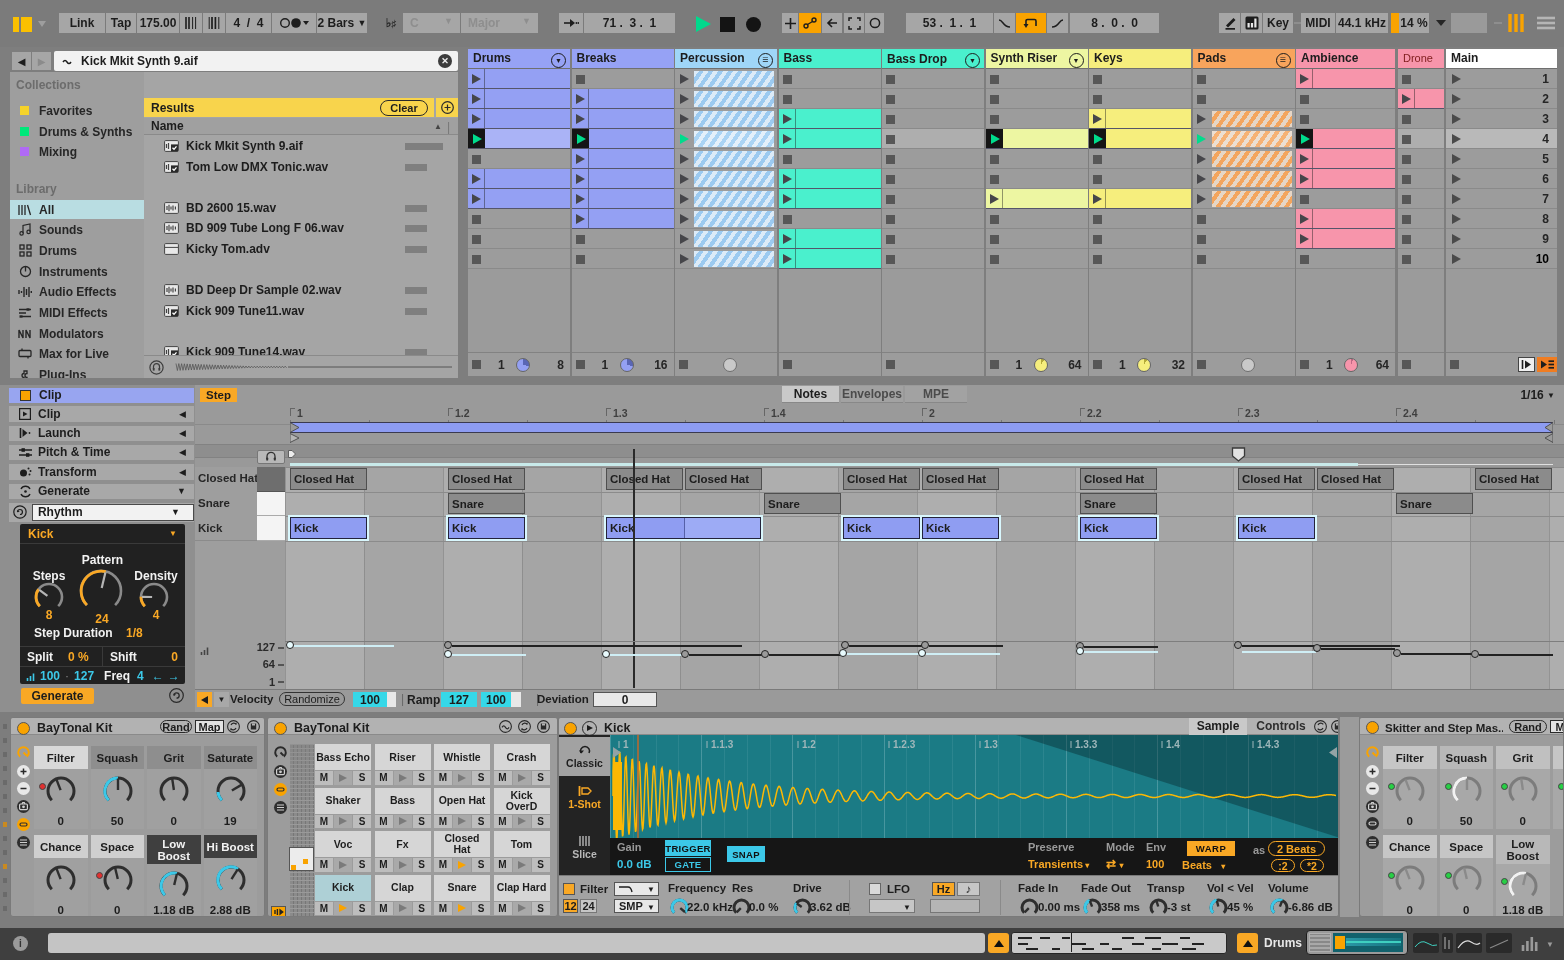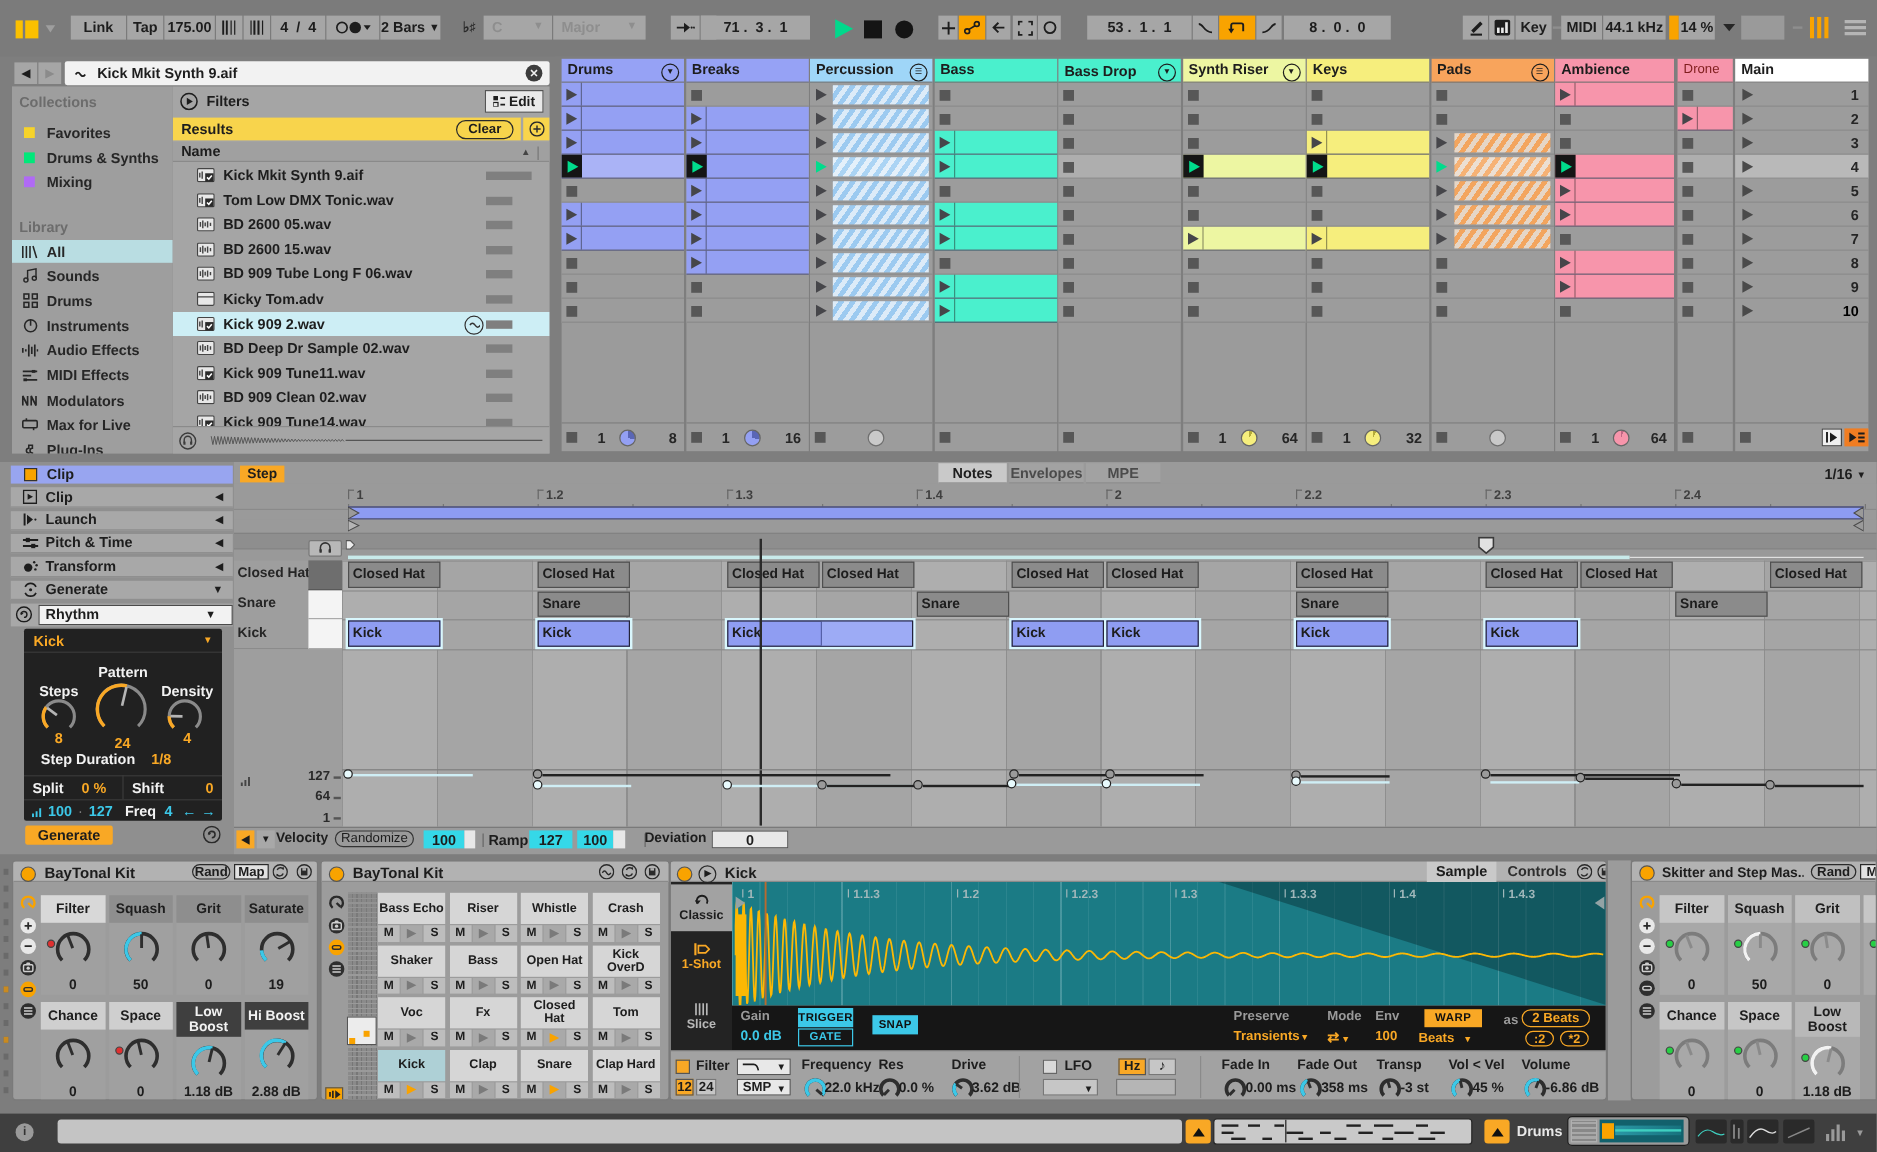--- a/index.html
+++ b/index.html
@@ -272,33 +272,20 @@
         <div class="a" style="left: 0px; top: 293px; width: 134px; height: 19px; display: flex; align-items: center;">
           <span style="width:16px;margin-left:7px;display:flex;justify-content:center">
             <svg width="13" height="12" viewBox="0 0 13 12">
               <path d="M1 11 h4 V8.5 a2 2 0 0 1 0-4 V2 h3 v2.5 a2 2 0 0 0 0 4 V11 h4" fill="none" stroke="#262626" stroke-width="1.3"></path>
             </svg>
           </span>
           <span style="margin-left:6px;font-weight:bold;color:#262626">Plug-Ins</span>
         </div>
       </div>
       <div class="a" style="left: 144px; top: 25px; width: 314px; height: 306px; background: rgb(165, 165, 165); overflow: hidden;">
-        <div class="a" style="left: 0px; top: 0px; width: 314px; height: 24px; display: flex; align-items: center;">
-          <svg width="15" height="15" viewBox="0 0 15 15" style="margin-left:6px">
-            <circle cx="7.5" cy="7.5" r="6.7" fill="none" stroke="#1d1d1d" stroke-width="1.3"></circle>
-            <path d="M5.7 4.5 l5 3 -5 3z" fill="#1d1d1d"></path>
-          </svg>
-          <span style="margin-left:7px;font-weight:bold">Filters</span>
-          <span style="position:absolute;right:5px;top:3px;width:47px;height:17px;background:#e9e9e9;border:1px solid #555;display:flex;align-items:center;justify-content:center;font-weight:bold;font-size:11.5px"><svg width="10" height="9" viewBox="0 0 10 9" style="margin-right:3px">
-              <rect x="0" y="0" width="4" height="3.6" fill="#1d1d1d"></rect>
-              <rect x="0" y="5.4" width="4" height="3.6" fill="none" stroke="#1d1d1d"></rect>
-              <line x1="6" y1="1.8" x2="10" y2="1.8" stroke="#1d1d1d" stroke-width="1.4"></line>
-              <line x1="6" y1="7.2" x2="10" y2="7.2" stroke="#1d1d1d" stroke-width="1.4"></line>
-            </svg>Edit</span>
-        </div>
         <div class="a" style="left: 0px; top: 26px; width: 290px; height: 19px; background: rgb(248, 212, 76); display: flex; align-items: center;">
           <span style="margin-left:7px;font-weight:bold">Results</span>
           <span style="position:absolute;right:6px;top:2px;width:46px;height:14px;border:1.5px solid #2a2a2a;border-radius:8px;display:flex;align-items:center;justify-content:center;font-weight:bold;font-size:11px">Clear</span>
         </div>
         <div class="a" style="left: 292px; top: 26px; width: 22px; height: 19px; background: rgb(248, 212, 76); display: flex; align-items: center; justify-content: center;">
           <svg width="13" height="13" viewBox="0 0 13 13">
             <circle cx="6.5" cy="6.5" r="5.8" fill="none" stroke="#2a2a2a" stroke-width="1.2"></circle>
             <path d="M6.5 3.5 v6 M3.5 6.5 h6" stroke="#2a2a2a" stroke-width="1.2"></path>
           </svg>
         </div>
@@ -324,36 +311,20 @@
           <span style="margin-left:20px;display:flex">
             <svg width="15" height="12" viewBox="0 0 15 12">
               <rect x="0.6" y="0.6" width="13.8" height="10.8" rx="1" fill="#e8e8e8" stroke="#444" stroke-width="1"></rect>
               <line x1="2.5" y1="4" x2="2.5" y2="8" stroke="#444" stroke-width="1.2"></line>
               <line x1="4.5" y1="3" x2="4.5" y2="9" stroke="#444" stroke-width="1.2"></line>
               <rect x="7" y="4.4" width="7" height="7" fill="#2a2a2a"></rect>
               <path d="M8.5 7.8 l1.5 1.5 2.5-3" stroke="#fff" stroke-width="1.3" fill="none"></path>
             </svg>
           </span>
           <span style="margin-left:7px;font-weight:bold;white-space:nowrap">Tom Low DMX Tonic.wav</span>
-          <span style="position:absolute;left:261px;top:7px;width:22px;height:7px;background:#7f7f7f"></span>
-        </div>
-        <div class="a" style="left: 0px; top: 105.2px; width: 314px; height: 20px; display: flex; align-items: center; overflow: hidden;">
-          <span style="margin-left:20px;display:flex">
-            <svg width="15" height="12" viewBox="0 0 15 12">
-              <rect x="0.6" y="0.6" width="13.8" height="10.8" rx="1" fill="#e8e8e8" stroke="#444" stroke-width="1"></rect>
-              <g stroke="#444" stroke-width="1.2">
-                <line x1="3" y1="4" x2="3" y2="8"></line>
-                <line x1="5" y1="2.8" x2="5" y2="9.2"></line>
-                <line x1="7" y1="4.4" x2="7" y2="7.6"></line>
-                <line x1="9" y1="3.4" x2="9" y2="8.6"></line>
-                <line x1="11.4" y1="4.6" x2="11.4" y2="7.4"></line>
-              </g>
-            </svg>
-          </span>
-          <span style="margin-left:7px;font-weight:bold;white-space:nowrap">BD 2600 05.wav</span>
           <span style="position:absolute;left:261px;top:7px;width:22px;height:7px;background:#7f7f7f"></span>
         </div>
         <div class="a" style="left: 0px; top: 125.8px; width: 314px; height: 20px; display: flex; align-items: center; overflow: hidden;">
           <span style="margin-left:20px;display:flex">
             <svg width="15" height="12" viewBox="0 0 15 12">
               <rect x="0.6" y="0.6" width="13.8" height="10.8" rx="1" fill="#e8e8e8" stroke="#444" stroke-width="1"></rect>
               <g stroke="#444" stroke-width="1.2">
                 <line x1="3" y1="4" x2="3" y2="8"></line>
                 <line x1="5" y1="2.8" x2="5" y2="9.2"></line>
                 <line x1="7" y1="4.4" x2="7" y2="7.6"></line>
@@ -384,38 +355,20 @@
         <div class="a" style="left: 0px; top: 167px; width: 314px; height: 20px; display: flex; align-items: center; overflow: hidden;">
           <span style="margin-left:20px;display:flex">
             <svg width="15" height="12" viewBox="0 0 15 12">
               <rect x="0.6" y="0.6" width="13.8" height="10.8" rx="1" fill="#e8e8e8" stroke="#444" stroke-width="1"></rect>
               <line x1="1" y1="4.4" x2="14" y2="4.4" stroke="#444" stroke-width="1"></line>
             </svg>
           </span>
           <span style="margin-left:7px;font-weight:bold;white-space:nowrap">Kicky Tom.adv</span>
           <span style="position:absolute;left:261px;top:7px;width:22px;height:7px;background:#7f7f7f"></span>
         </div>
-        <div class="a" style="left: 0px; top: 187.6px; width: 314px; height: 20px; display: flex; align-items: center; overflow: hidden; background: rgb(205, 238, 245);">
-          <span style="margin-left:20px;display:flex">
-            <svg width="15" height="12" viewBox="0 0 15 12">
-              <rect x="0.6" y="0.6" width="13.8" height="10.8" rx="1" fill="#e8e8e8" stroke="#444" stroke-width="1"></rect>
-              <line x1="2.5" y1="4" x2="2.5" y2="8" stroke="#444" stroke-width="1.2"></line>
-              <line x1="4.5" y1="3" x2="4.5" y2="9" stroke="#444" stroke-width="1.2"></line>
-              <rect x="7" y="4.4" width="7" height="7" fill="#2a2a2a"></rect>
-              <path d="M8.5 7.8 l1.5 1.5 2.5-3" stroke="#fff" stroke-width="1.3" fill="none"></path>
-            </svg>
-          </span>
-          <span style="margin-left:7px;font-weight:bold;white-space:nowrap">Kick 909 2.wav</span>
-          <span style="position:absolute;right:55px;top:3px;width:14px;height:14px;border-radius:50%;border:1.2px solid #333;display:flex;align-items:center;justify-content:center">
-            <svg width="9" height="7" viewBox="0 0 9 7">
-              <path d="M0.5 4 q2.2 -3.4 4.4 0 t4.4 0" fill="none" stroke="#333" stroke-width="1.2"></path>
-            </svg>
-          </span>
-          <span style="position:absolute;left:261px;top:7px;width:22px;height:7px;background:#7f7f7f"></span>
-        </div>
         <div class="a" style="left: 0px; top: 208.2px; width: 314px; height: 20px; display: flex; align-items: center; overflow: hidden;">
           <span style="margin-left:20px;display:flex">
             <svg width="15" height="12" viewBox="0 0 15 12">
               <rect x="0.6" y="0.6" width="13.8" height="10.8" rx="1" fill="#e8e8e8" stroke="#444" stroke-width="1"></rect>
               <g stroke="#444" stroke-width="1.2">
                 <line x1="3" y1="4" x2="3" y2="8"></line>
                 <line x1="5" y1="2.8" x2="5" y2="9.2"></line>
                 <line x1="7" y1="4.4" x2="7" y2="7.6"></line>
                 <line x1="9" y1="3.4" x2="9" y2="8.6"></line>
                 <line x1="11.4" y1="4.6" x2="11.4" y2="7.4"></line>
@@ -429,36 +382,20 @@
           <span style="margin-left:20px;display:flex">
             <svg width="15" height="12" viewBox="0 0 15 12">
               <rect x="0.6" y="0.6" width="13.8" height="10.8" rx="1" fill="#e8e8e8" stroke="#444" stroke-width="1"></rect>
               <line x1="2.5" y1="4" x2="2.5" y2="8" stroke="#444" stroke-width="1.2"></line>
               <line x1="4.5" y1="3" x2="4.5" y2="9" stroke="#444" stroke-width="1.2"></line>
               <rect x="7" y="4.4" width="7" height="7" fill="#2a2a2a"></rect>
               <path d="M8.5 7.8 l1.5 1.5 2.5-3" stroke="#fff" stroke-width="1.3" fill="none"></path>
             </svg>
           </span>
           <span style="margin-left:7px;font-weight:bold;white-space:nowrap">Kick 909 Tune11.wav</span>
-          <span style="position:absolute;left:261px;top:7px;width:22px;height:7px;background:#7f7f7f"></span>
-        </div>
-        <div class="a" style="left: 0px; top: 249.4px; width: 314px; height: 20px; display: flex; align-items: center; overflow: hidden;">
-          <span style="margin-left:20px;display:flex">
-            <svg width="15" height="12" viewBox="0 0 15 12">
-              <rect x="0.6" y="0.6" width="13.8" height="10.8" rx="1" fill="#e8e8e8" stroke="#444" stroke-width="1"></rect>
-              <g stroke="#444" stroke-width="1.2">
-                <line x1="3" y1="4" x2="3" y2="8"></line>
-                <line x1="5" y1="2.8" x2="5" y2="9.2"></line>
-                <line x1="7" y1="4.4" x2="7" y2="7.6"></line>
-                <line x1="9" y1="3.4" x2="9" y2="8.6"></line>
-                <line x1="11.4" y1="4.6" x2="11.4" y2="7.4"></line>
-              </g>
-            </svg>
-          </span>
-          <span style="margin-left:7px;font-weight:bold;white-space:nowrap">BD 909 Clean 02.wav</span>
           <span style="position:absolute;left:261px;top:7px;width:22px;height:7px;background:#7f7f7f"></span>
         </div>
         <div class="a" style="left: 0px; top: 270px; width: 314px; height: 20px; display: flex; align-items: center; overflow: hidden;">
           <span style="margin-left:20px;display:flex">
             <svg width="15" height="12" viewBox="0 0 15 12">
               <rect x="0.6" y="0.6" width="13.8" height="10.8" rx="1" fill="#e8e8e8" stroke="#444" stroke-width="1"></rect>
               <line x1="2.5" y1="4" x2="2.5" y2="8" stroke="#444" stroke-width="1.2"></line>
               <line x1="4.5" y1="3" x2="4.5" y2="9" stroke="#444" stroke-width="1.2"></line>
               <rect x="7" y="4.4" width="7" height="7" fill="#2a2a2a"></rect>
               <path d="M8.5 7.8 l1.5 1.5 2.5-3" stroke="#fff" stroke-width="1.3" fill="none"></path>

